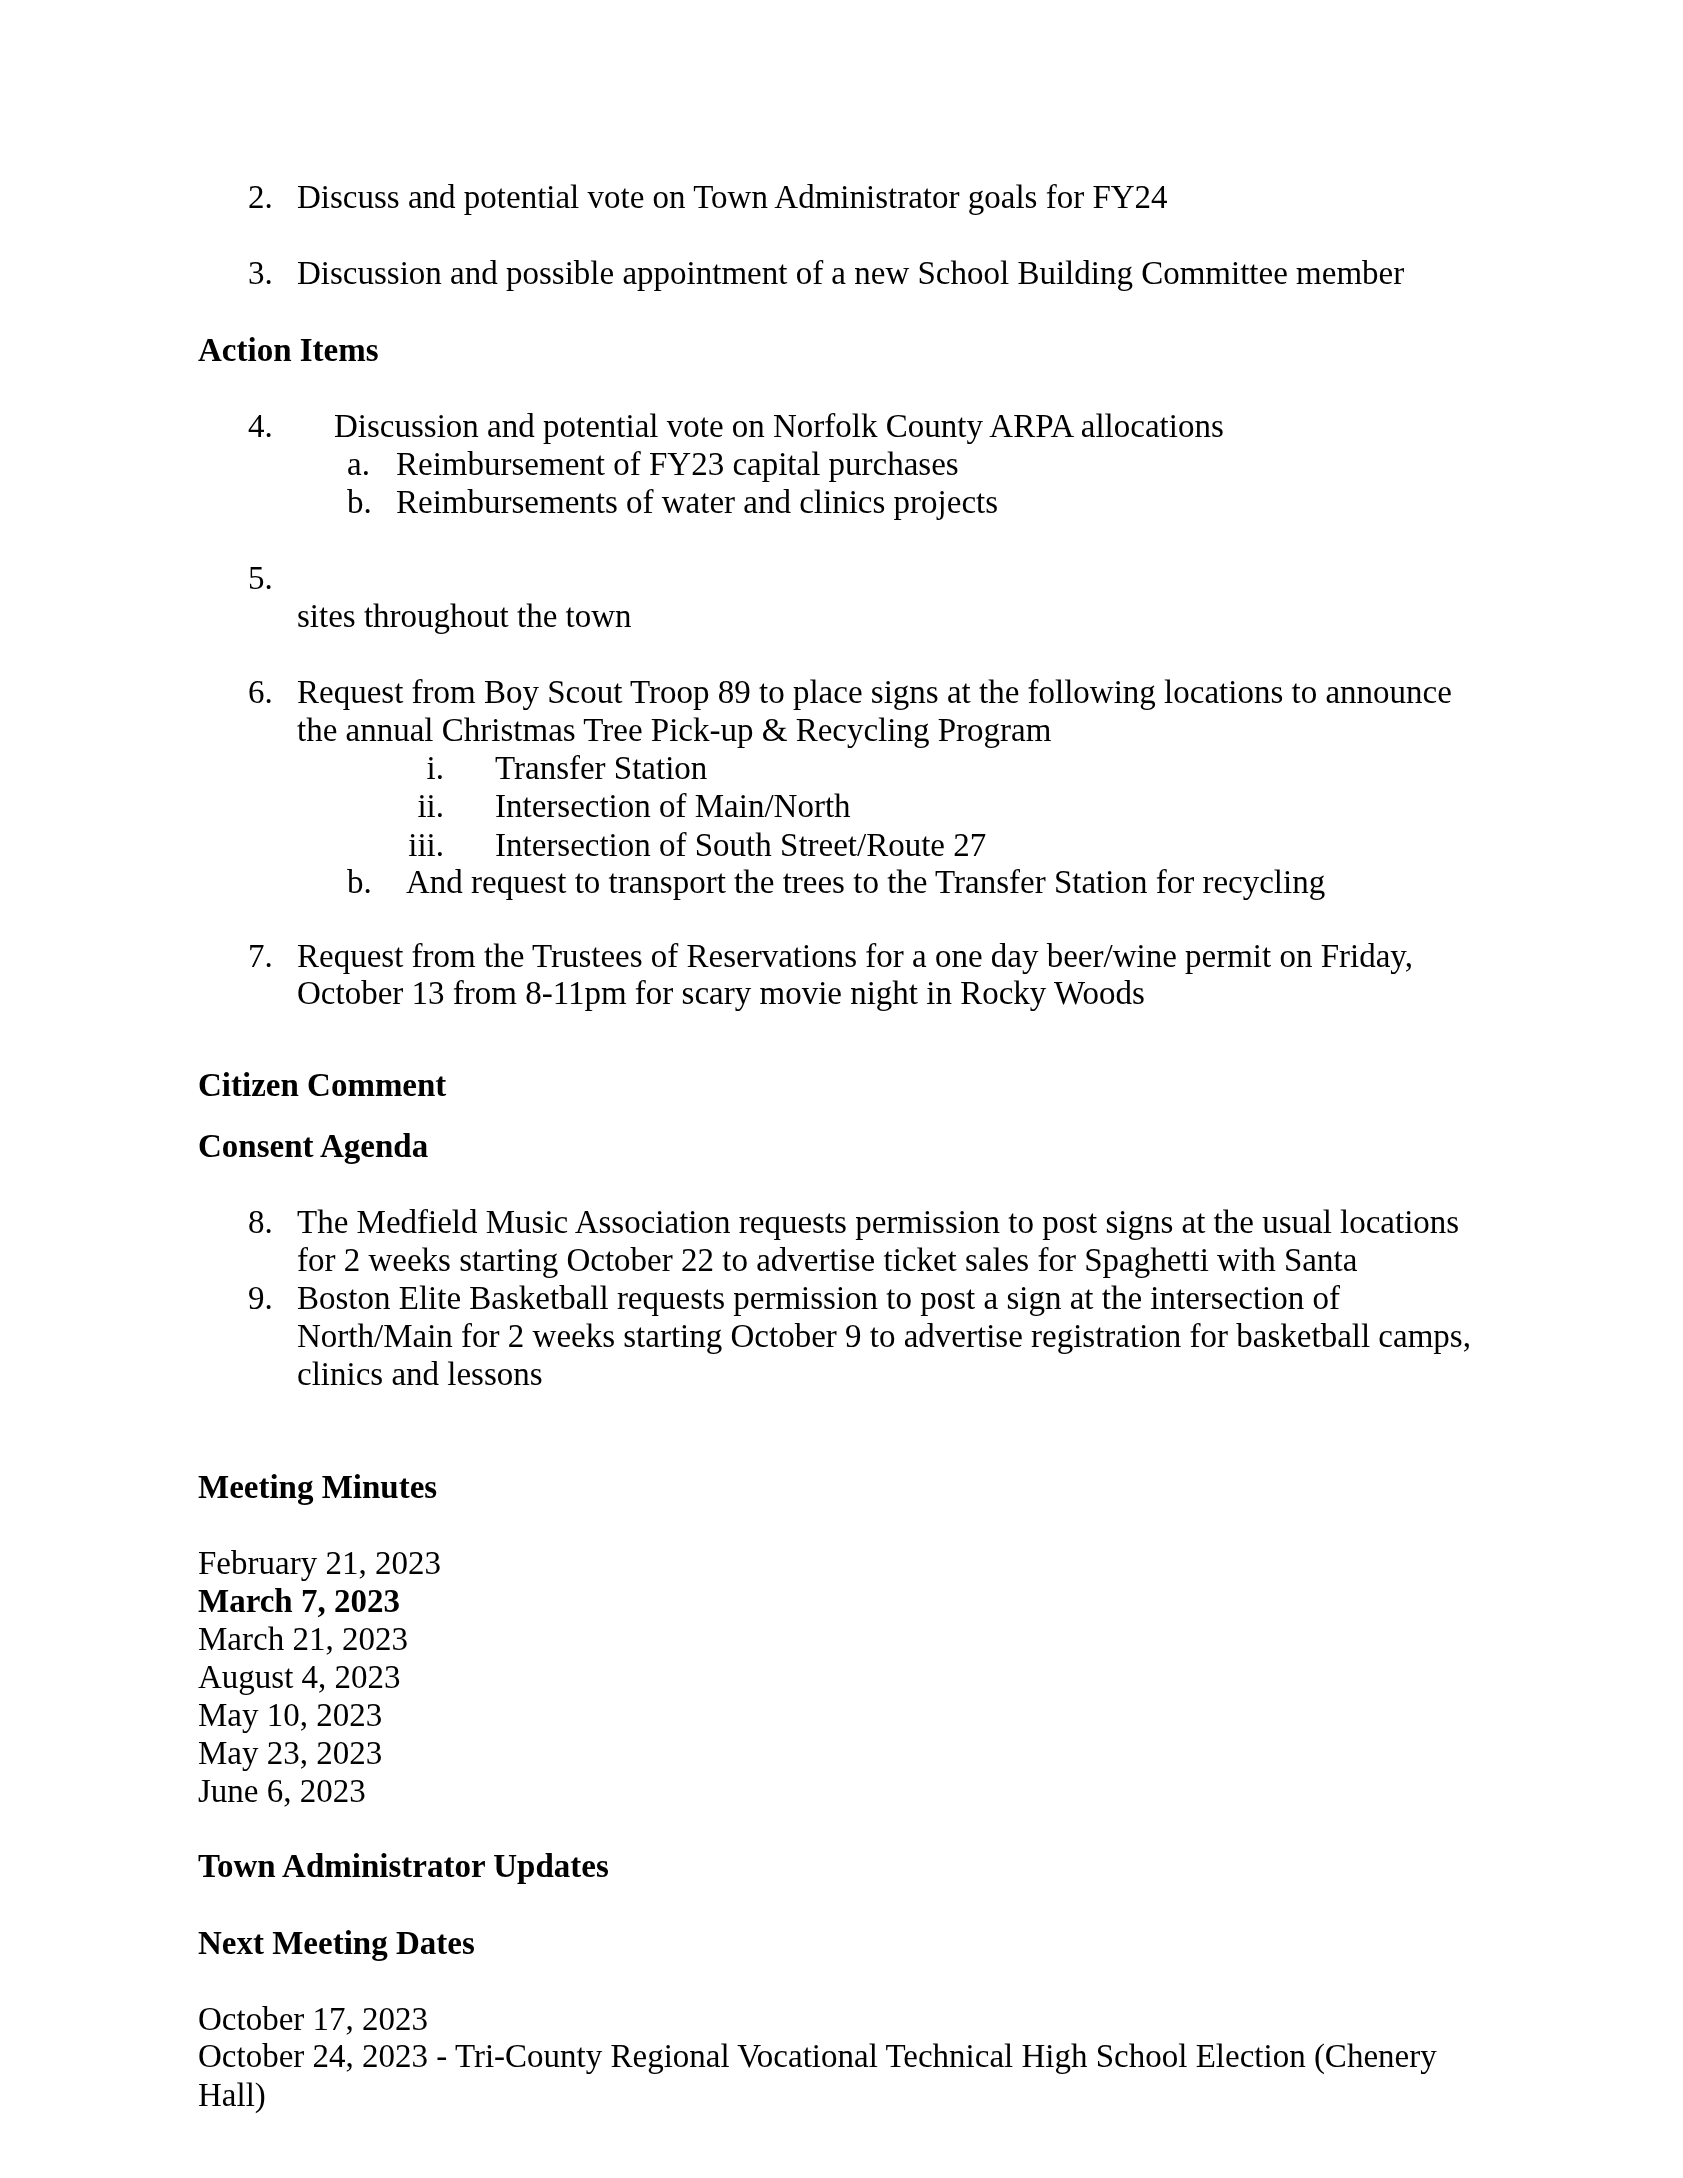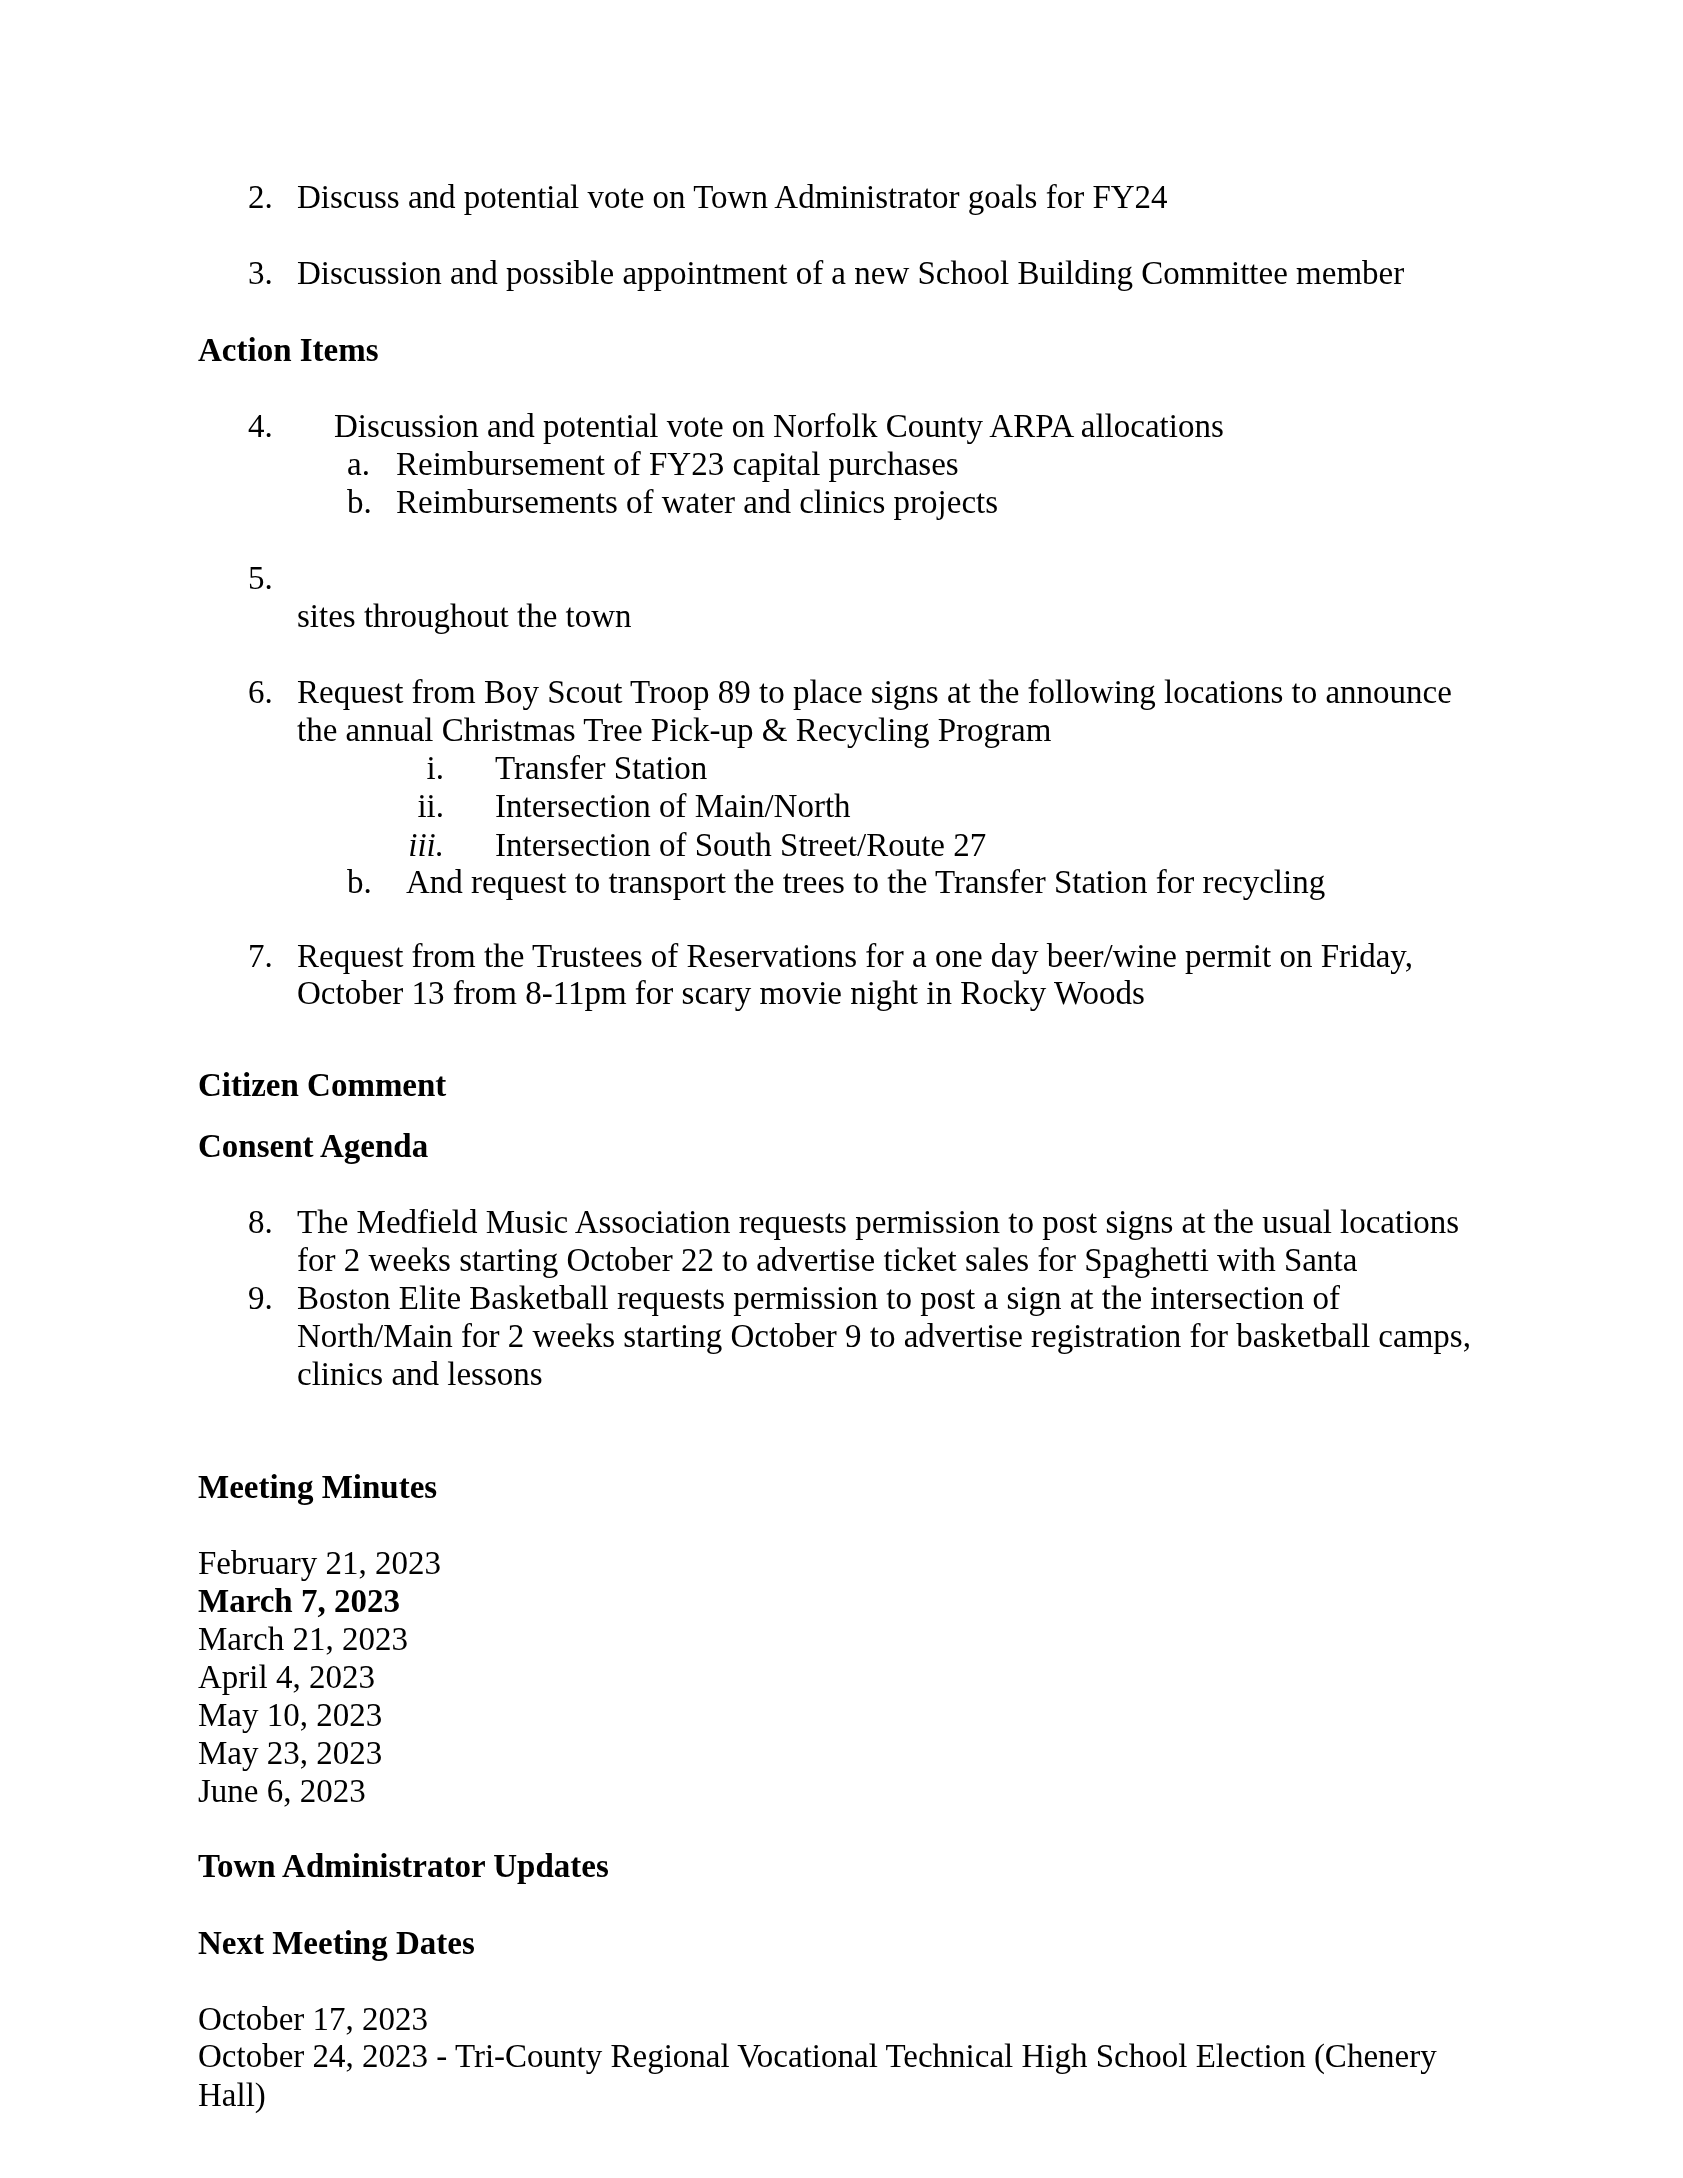--- a/index.html
+++ b/index.html
@@ -69,21 +69,21 @@
   <div class="num" style="left:248px; top:673px;">6.</div>
   <div class="ln" style="left:297px; top:673px;">Request from Boy Scout Troop 89 to place signs at the following locations to announce</div>
   <div class="ln" style="left:297px; top:711px;">the annual Christmas Tree Pick-up &amp; Recycling Program</div>
 
   <div class="num num-right" style="left:394px; width:50px; top:749px;">i.</div>
   <div class="ln" style="left:495px; top:749px;">Transfer Station</div>
 
   <div class="num num-right" style="left:394px; width:50px; top:787px;">ii.</div>
   <div class="ln" style="left:495px; top:787px;">Intersection of Main/North</div>
 
-  <div class="num num-right" style="left:394px; width:50px; top:826px;font-style:italic;">iii.</div>
+  <div class="num num-right" style="left:394px; width:50px; top:826px;">iii.</div>
   <div class="ln" style="left:495px; top:826px;">Intersection of South Street/Route 27</div>
 
   <div class="num" style="left:347px; top:863px;">b.</div>
   <div class="ln" style="left:406px; top:863px;">And request to transport the trees to the Transfer Station for recycling</div>
 
   <div class="num" style="left:248px; top:937px;">7.</div>
   <div class="ln" style="left:297px; top:937px;">Request from the Trustees of Reservations for a one day beer/wine permit on Friday,</div>
   <div class="ln" style="left:297px; top:974px;">October 13 from 8-11pm for scary movie night in Rocky Woods</div>
 
   <div class="ln heading" style="left:198px; top:1050px;margin-top:16px;">Citizen Comment</div>
@@ -97,21 +97,21 @@
   <div class="num" style="left:248px; top:1279px;">9.</div>
   <div class="ln" style="left:297px; top:1279px;">Boston Elite Basketball requests permission to post a sign at the intersection of</div>
   <div class="ln" style="left:297px; top:1317px;">North/Main for 2 weeks starting October 9 to advertise registration for basketball camps,</div>
   <div class="ln" style="left:297px; top:1355px;">clinics and lessons</div>
 
   <div class="ln heading" style="left:198px; top:1468px;">Meeting Minutes</div>
 
   <div class="ln" style="left:198px; top:1544px;">February 21, 2023</div>
   <div class="ln" style="left:198px; top:1582px;font-weight:bold;">March 7, 2023</div>
   <div class="ln" style="left:198px; top:1620px;">March 21, 2023</div>
-  <div class="ln" style="left:198px; top:1658px;">April 4, 2023</div>
+  <div class="ln" style="left:198px; top:1658px;">August 4, 2023</div>
   <div class="ln" style="left:198px; top:1696px;">May 10, 2023</div>
   <div class="ln" style="left:198px; top:1734px;">May 23, 2023</div>
   <div class="ln" style="left:198px; top:1772px;">June 6, 2023</div>
 
   <div class="ln heading" style="left:198px; top:1847px;">Town Administrator Updates</div>
 
   <div class="ln heading" style="left:198px; top:1924px;">Next Meeting Dates</div>
 
   <div class="ln" style="left:198px; top:2000px;">October 17, 2023</div>
   <div class="ln" style="left:198px; top:2037px;">October 24, 2023 - Tri-County Regional Vocational Technical High School Election (Chenery</div>

